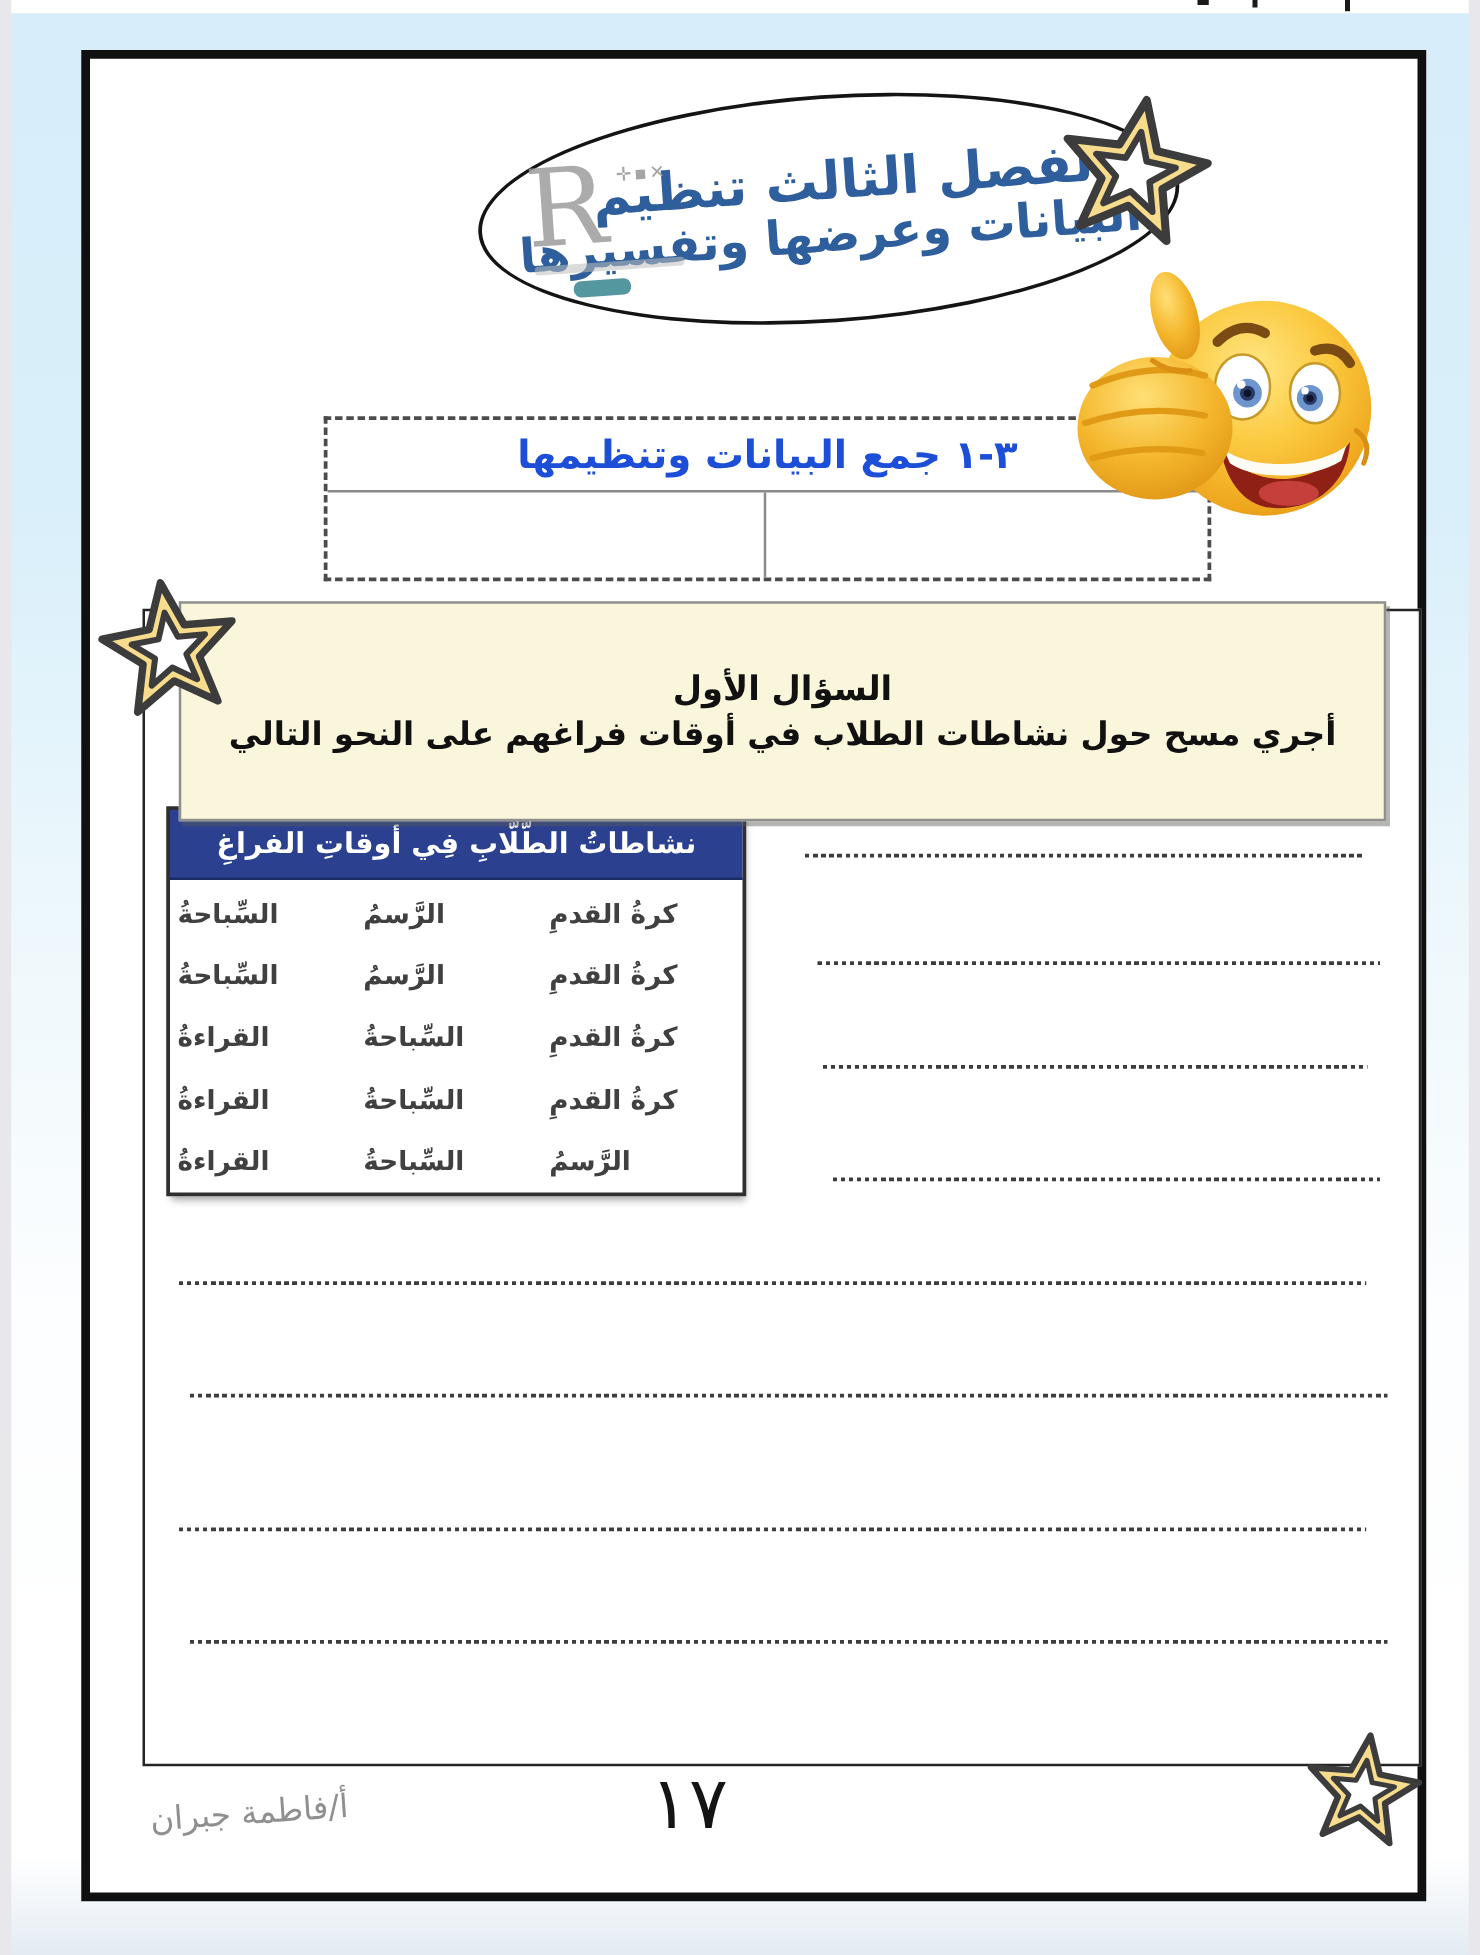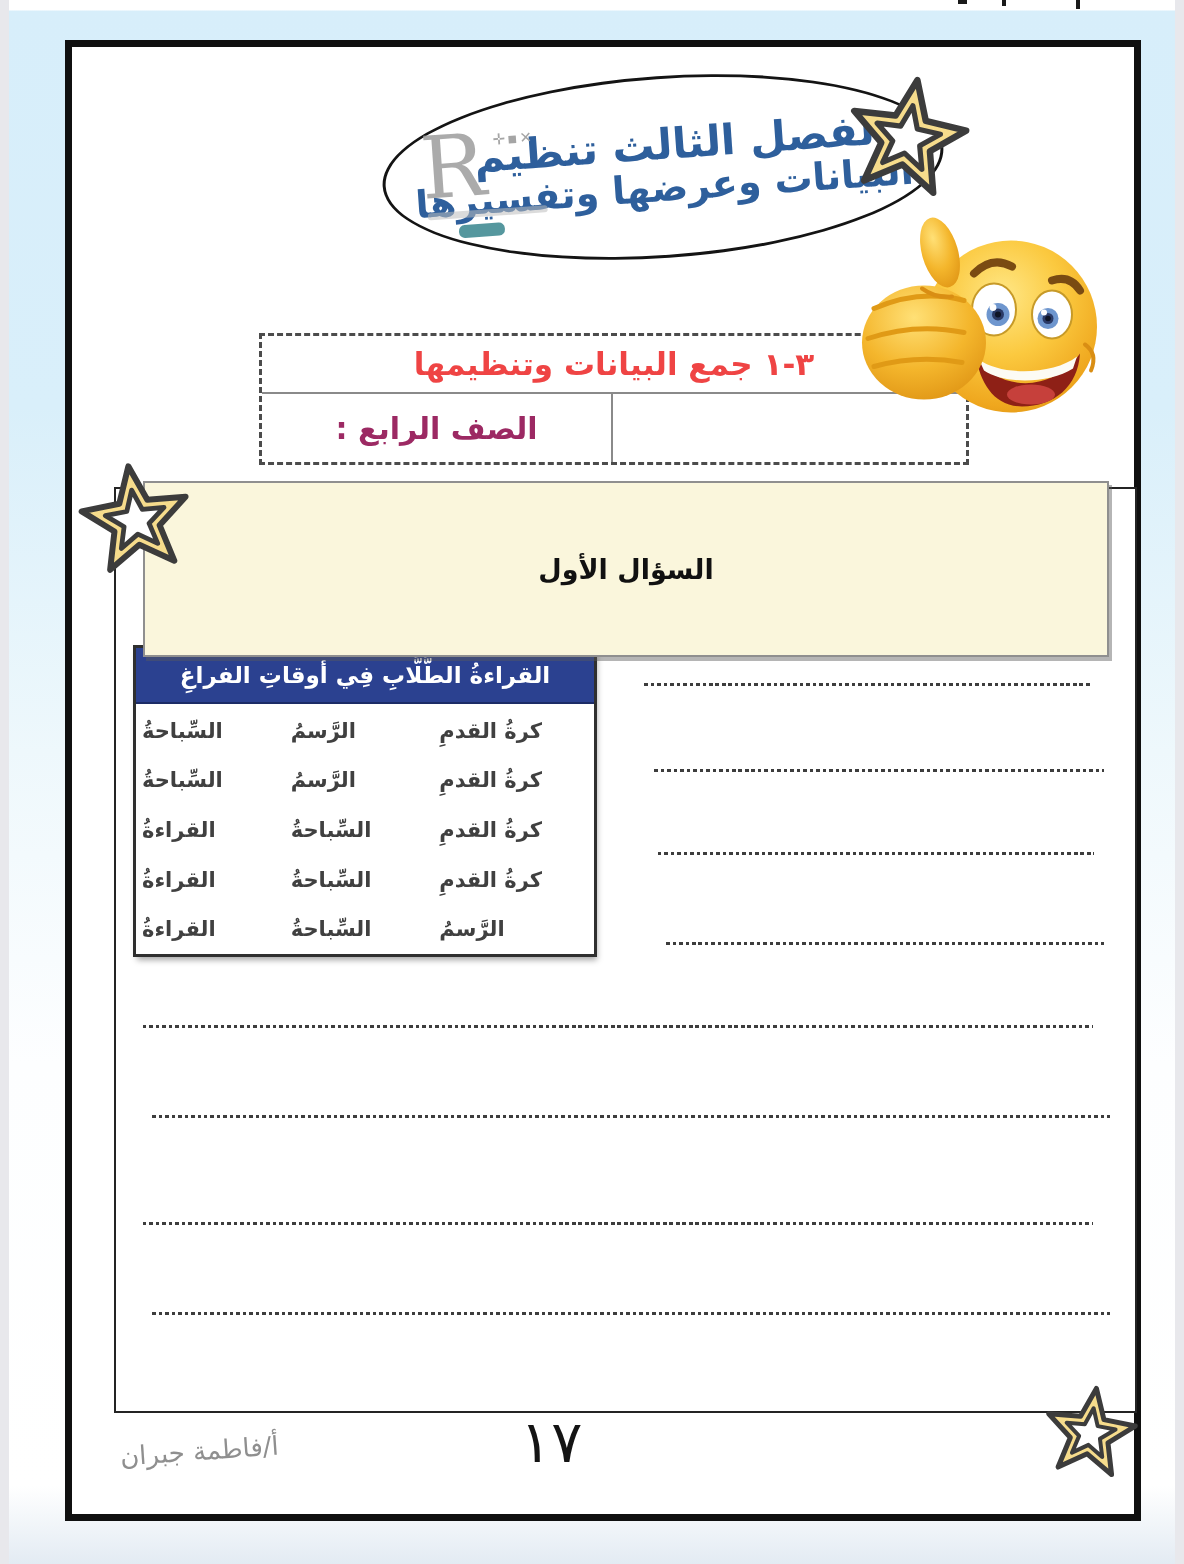--- a/index.html
+++ b/index.html
@@ -43,21 +43,21 @@
   .emoji{position:absolute;left:856px;top:196px;width:250px;height:236px;z-index:7;}
 
   
   .lesson-box{
     position:absolute;left:259px;top:333px;width:710px;height:132px;
     border:3px dashed #4c4c4c;box-sizing:border-box;background:#ffffff;z-index:4;
   }
   .lesson-title{
     position:absolute;left:0;right:0;top:0;height:56px;display:flex;
     align-items:center;justify-content:center;direction:rtl;
-    color:#ef4444;font-weight:bold;font-size:31px;text-align:center;
+    color:#1d4ed8;font-weight:bold;font-size:31px;text-align:center;
   }
   .lesson-hdiv{position:absolute;left:0;right:0;top:56px;height:2px;background:#8a8a8a;}
   .lesson-vdiv{position:absolute;left:349px;top:58px;bottom:0;width:2px;background:#8a8a8a;}
   .name-cell{
     position:absolute;left:351px;right:0;top:58px;bottom:0;display:flex;
     align-items:center;justify-content:flex-start;direction:rtl;padding-right:16px;box-sizing:border-box;
     color:#9c2963;font-weight:bold;font-size:30px;
   }
   .grade-cell{
     position:absolute;left:0;width:349px;top:58px;bottom:0;display:flex;
@@ -191,29 +191,29 @@
   <path d="M18,112 q46,-20 90,-8" stroke="#e09a16" stroke-width="5" fill="none" stroke-linecap="round"></path>
   <path d="M12,142 q48,-16 96,-6" stroke="#e09a16" stroke-width="5" fill="none" stroke-linecap="round"></path>
   <path d="M18,170 q44,-12 88,-4" stroke="#e09a16" stroke-width="5" fill="none" stroke-linecap="round"></path>
   <path d="M66,92 q14,10 30,8" stroke="#d98e14" stroke-width="4" fill="none" stroke-linecap="round"></path>
 </svg>
 
 <div class="lesson-box">
   <div class="lesson-title">٣-١  جمع البيانات وتنظيمها</div>
   <div class="lesson-hdiv"></div>
   <div class="lesson-vdiv"></div>
-  <div class="grade-cell">الصف الرابع  :</div>
 </div>
 
 <div class="question-box">
   <div class="qh">السؤال الأول</div>
+  <div class="ql">أجري مسح حول نشاطات الطلاب في أوقات فراغهم على النحو التالي</div>
 </div>
 
 <div class="acts">
-  <div class="acts-head">القراءةُ الطُّلَّابِ فِي أوقاتِ الفراغِ</div>
+  <div class="acts-head">نشاطاتُ الطُّلَّابِ فِي أوقاتِ الفراغِ</div>
   <div class="acts-body">
     <div class="acts-row">
       <div class="acts-cell">كرةُ القدمِ</div>
       <div class="acts-cell">الرَّسمُ</div>
       <div class="acts-cell">السِّباحةُ</div>
     </div>
     <div class="acts-row">
       <div class="acts-cell">كرةُ القدمِ</div>
       <div class="acts-cell">الرَّسمُ</div>
       <div class="acts-cell">السِّباحةُ</div>

